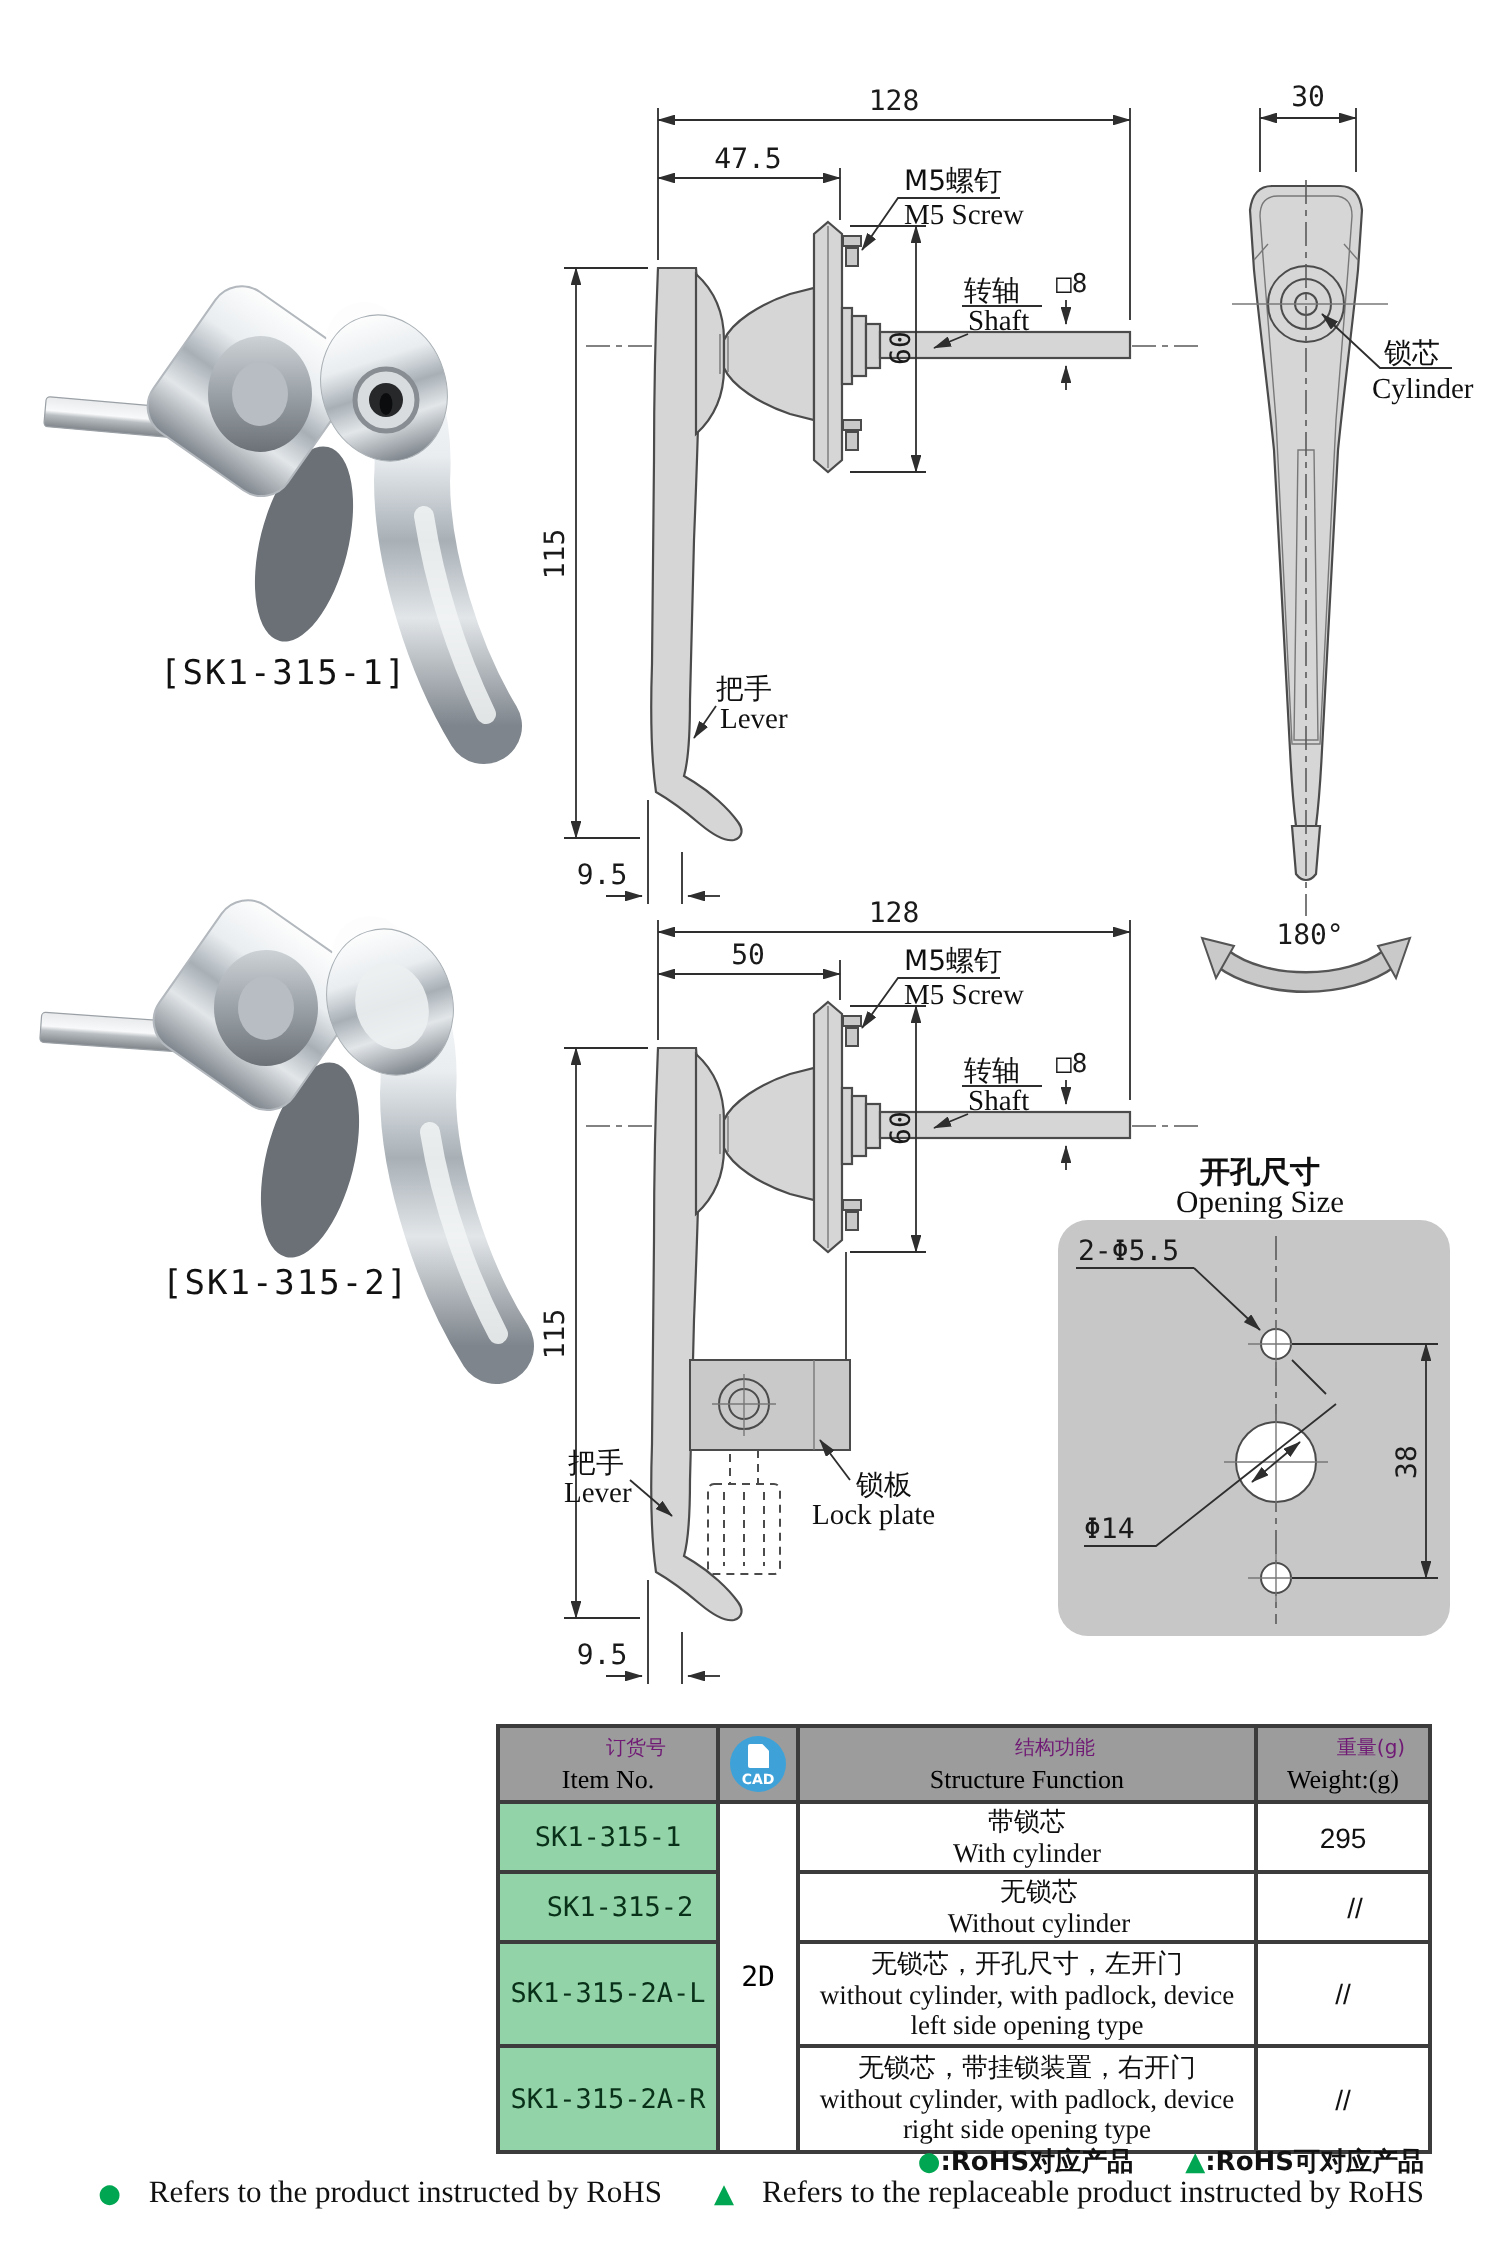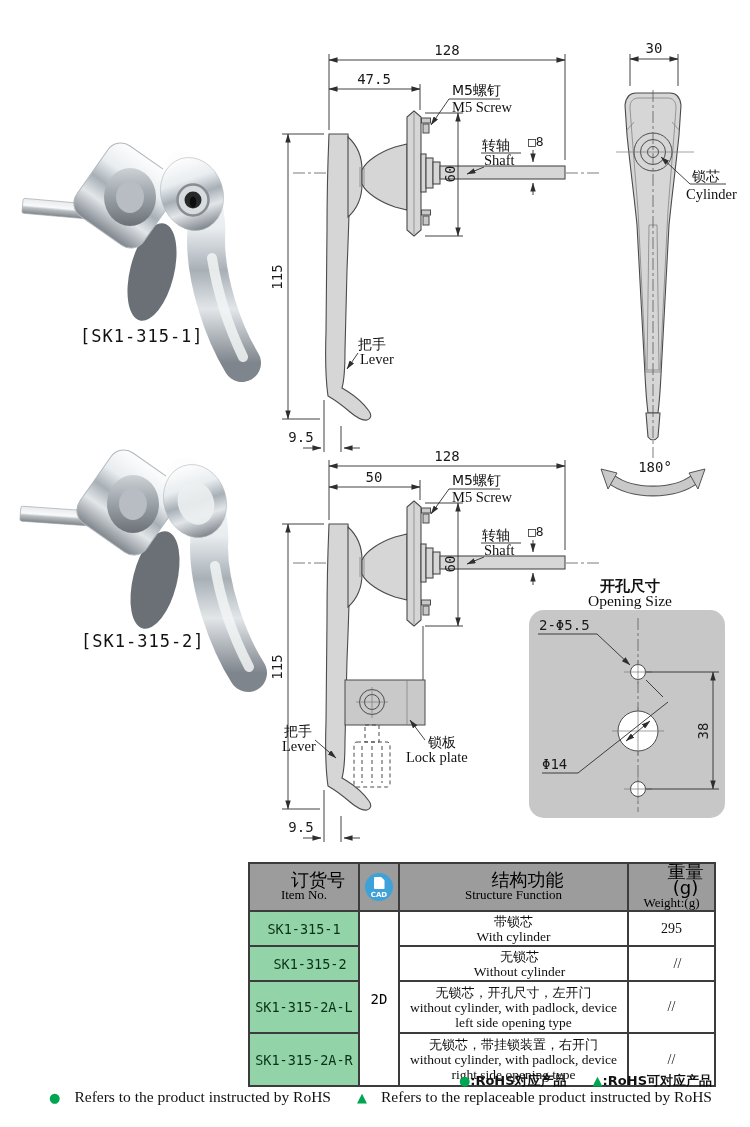--- a/index.html
+++ b/index.html
@@ -23,28 +23,28 @@
   .cnb {font-family:"DejaVu Sans",sans-serif;font-size:15px;font-weight:bold;fill:#101010;}
   .enb {font-family:"Liberation Serif",serif;font-size:15.5px;fill:#101010;}
   .plabel{font-family:"DejaVu Sans Mono",monospace;font-size:17px;fill:#111;letter-spacing:1px;}
 
   
   table.spec{position:absolute;left:248px;top:862px;width:466px;border-collapse:collapse;
              table-layout:fixed;background:#fff;}
   table.spec td,table.spec th{border:2px solid #3c3c3c;padding:0;vertical-align:middle;
              text-align:center;overflow:hidden;}
   tr.hdr th{background:#9c9c9c;height:36px;font-weight:normal;}
-  .hcn{font-family:"DejaVu Sans",sans-serif;font-size:18px;color:#000000;line-height:16px;margin-left:28px;}
+  .hcn{font-family:"DejaVu Sans",sans-serif;font-size:10px;color:#701a75;line-height:16px;margin-left:28px;}
   .hen{font-family:"Liberation Serif",serif;font-size:13px;color:#000000;line-height:14px;}
   td.item{background:#92d4a8;font-family:"DejaVu Sans Mono",monospace;font-size:13.5px;color:#062;
           color:#093018;}
   td.fmt{font-family:"DejaVu Sans Mono",monospace;font-size:14px;border-radius:19px;}
   td.fn .fcn{font-family:"DejaVu Sans",sans-serif;font-size:13px;line-height:15px;color:#0e0e0e;}
   td.fn .fen{font-family:"Liberation Serif",serif;font-size:13.5px;line-height:15px;color:#0e0e0e;}
-  td.wt{font-family:Liberation Serif, serif;font-size:14px;color:#111;}
+  td.wt{font-family:Liberation Sans, sans-serif;font-size:14px;color:#111;}
   tr.r1 td{height:33px;} tr.r2 td{height:33px;padding-left:12px;} tr.r3 td{height:50px;} tr.r4 td{height:51px;}
 
   
   .cadwrap{display:flex;justify-content:center;align-items:center;}
   .cadcirc{width:28px;height:28px;border-radius:50%;background:#3ea2d9;position:relative;}
   .caddoc{position:absolute;left:8.5px;top:4px;width:11px;height:12px;background:#fff;
           border-radius:1px;clip-path:polygon(0 0,70% 0,100% 28%,100% 100%,0 100%);}
   .cadtxt{position:absolute;left:0;right:0;bottom:2px;text-align:center;
           font-family:"DejaVu Sans",sans-serif;font-size:7px;font-weight:bold;color:#fff;}
 

